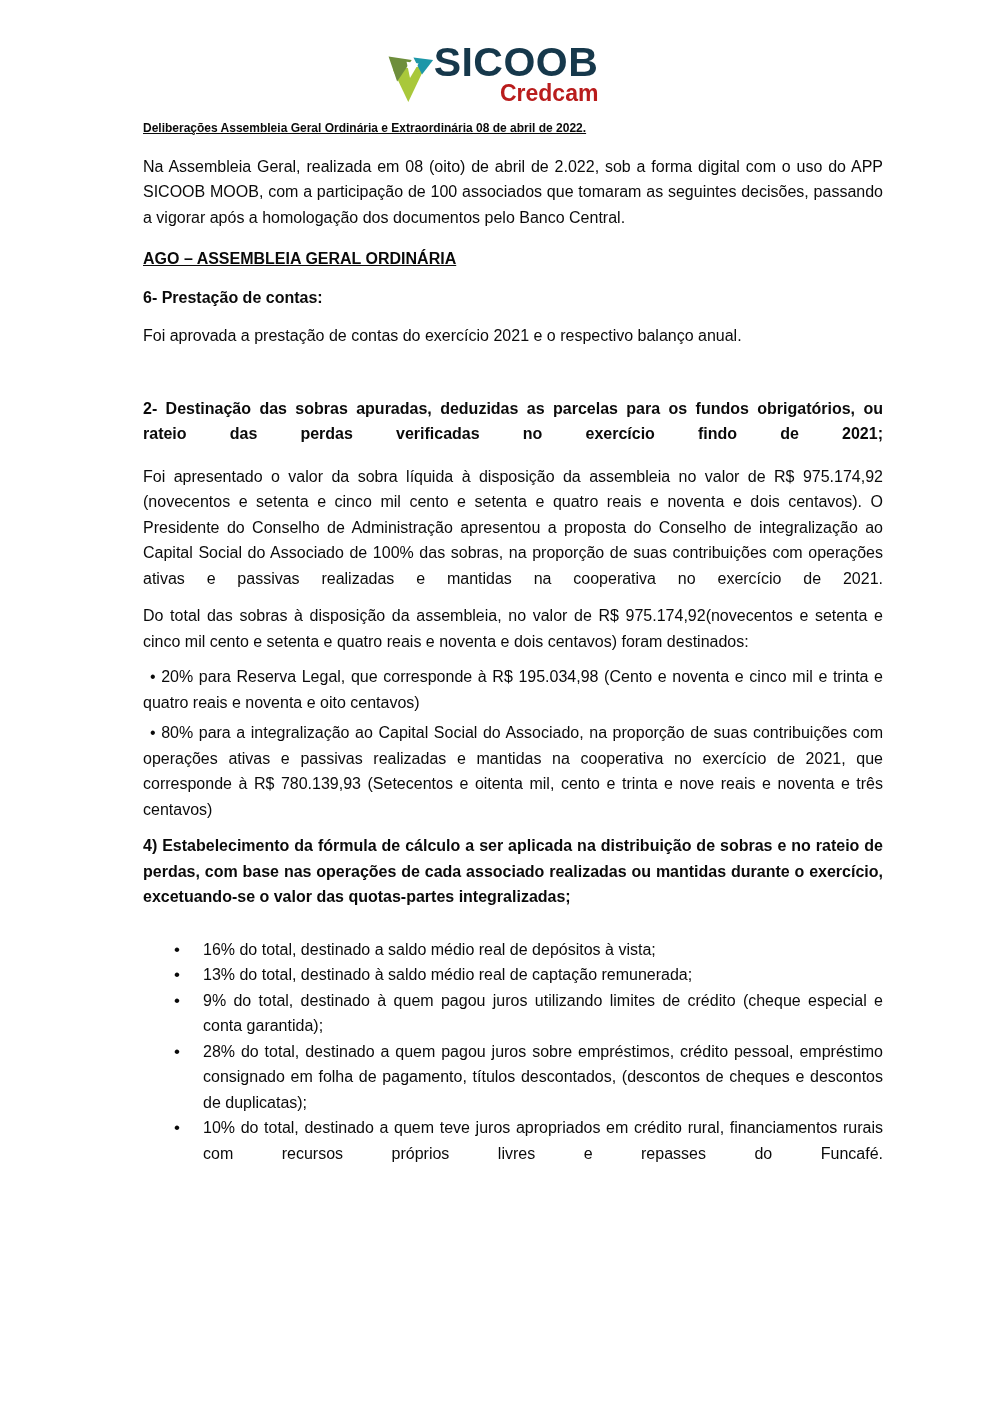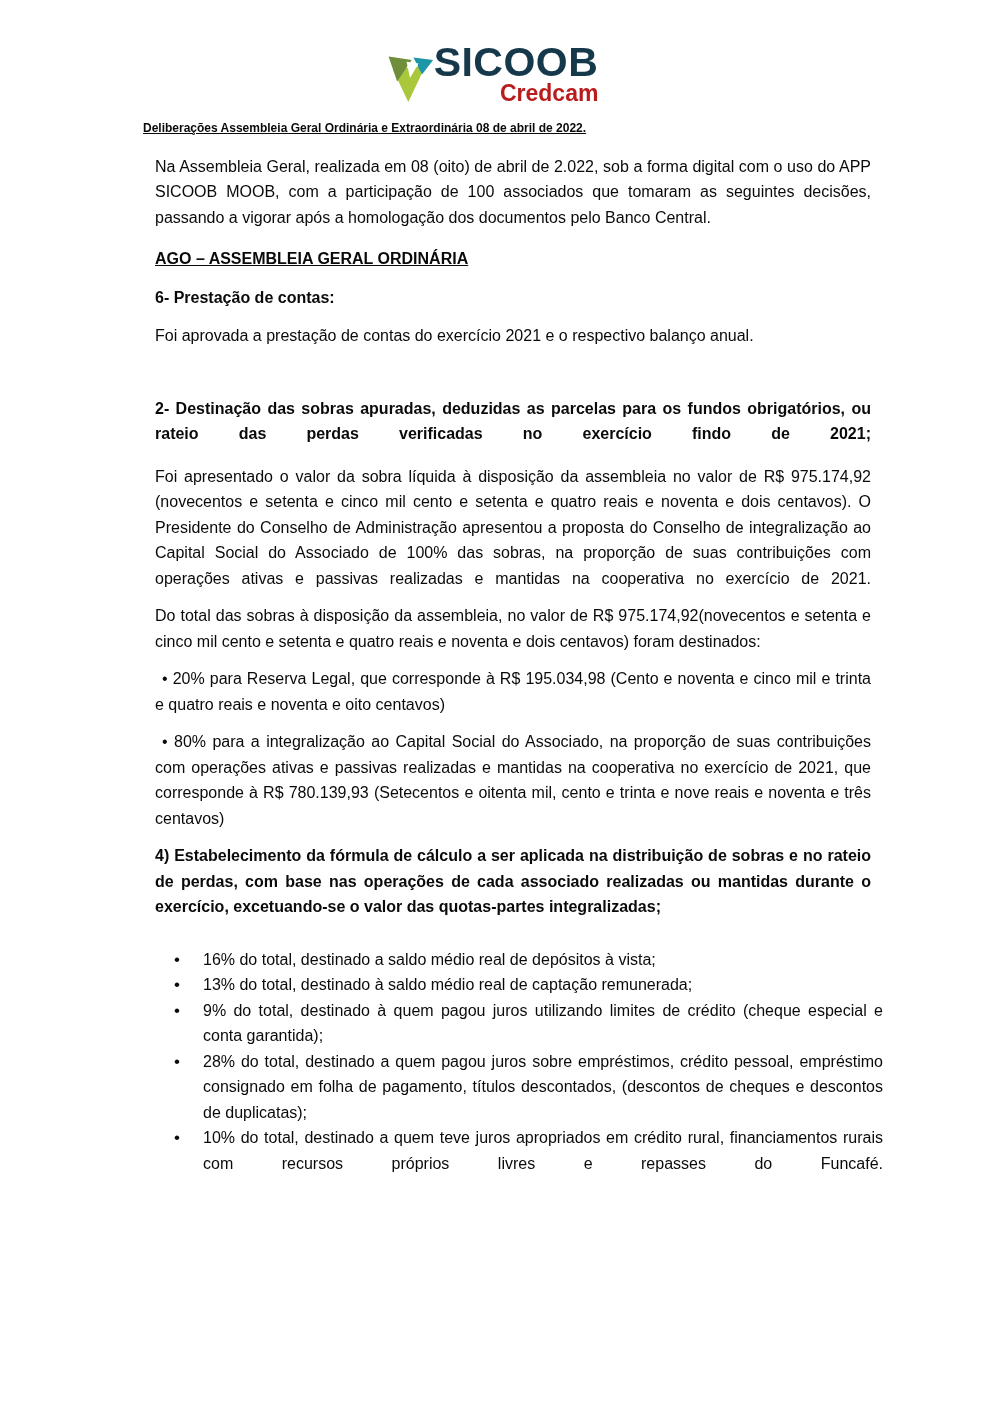--- a/index.html
+++ b/index.html
@@ -34,21 +34,21 @@
   }
 
   
   .doc-title {
     margin:12px 0 0 0;
     font-size:12px; font-weight:bold;
     text-decoration:underline;
     line-height:25.5px;
   }
   .para {
-    margin:12px;
+    margin:0;
     font-size:16px; line-height:25.5px;
     text-align:justify;
   }
   .bold { font-weight:bold; }
   .spread { text-align-last:justify; }
   .indent-first { text-indent:7px; }
 
   .mt12 { margin-top:12px; }
   .mt16 { margin-top:16px;text-decoration:underline; }
   .mt13 { margin-top:13px; }

